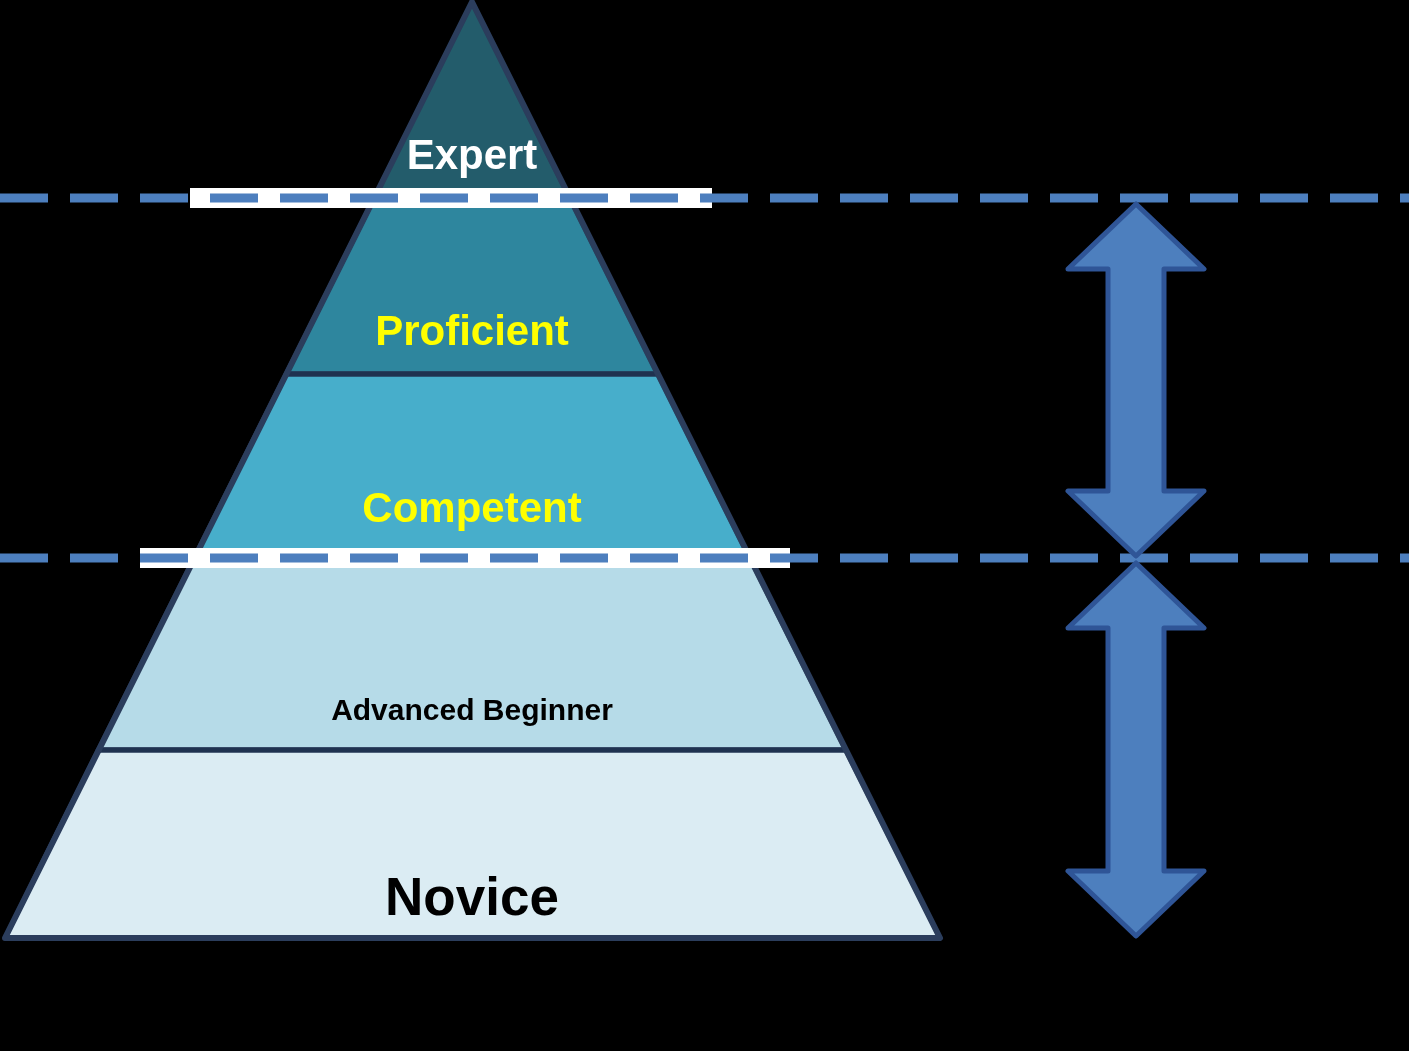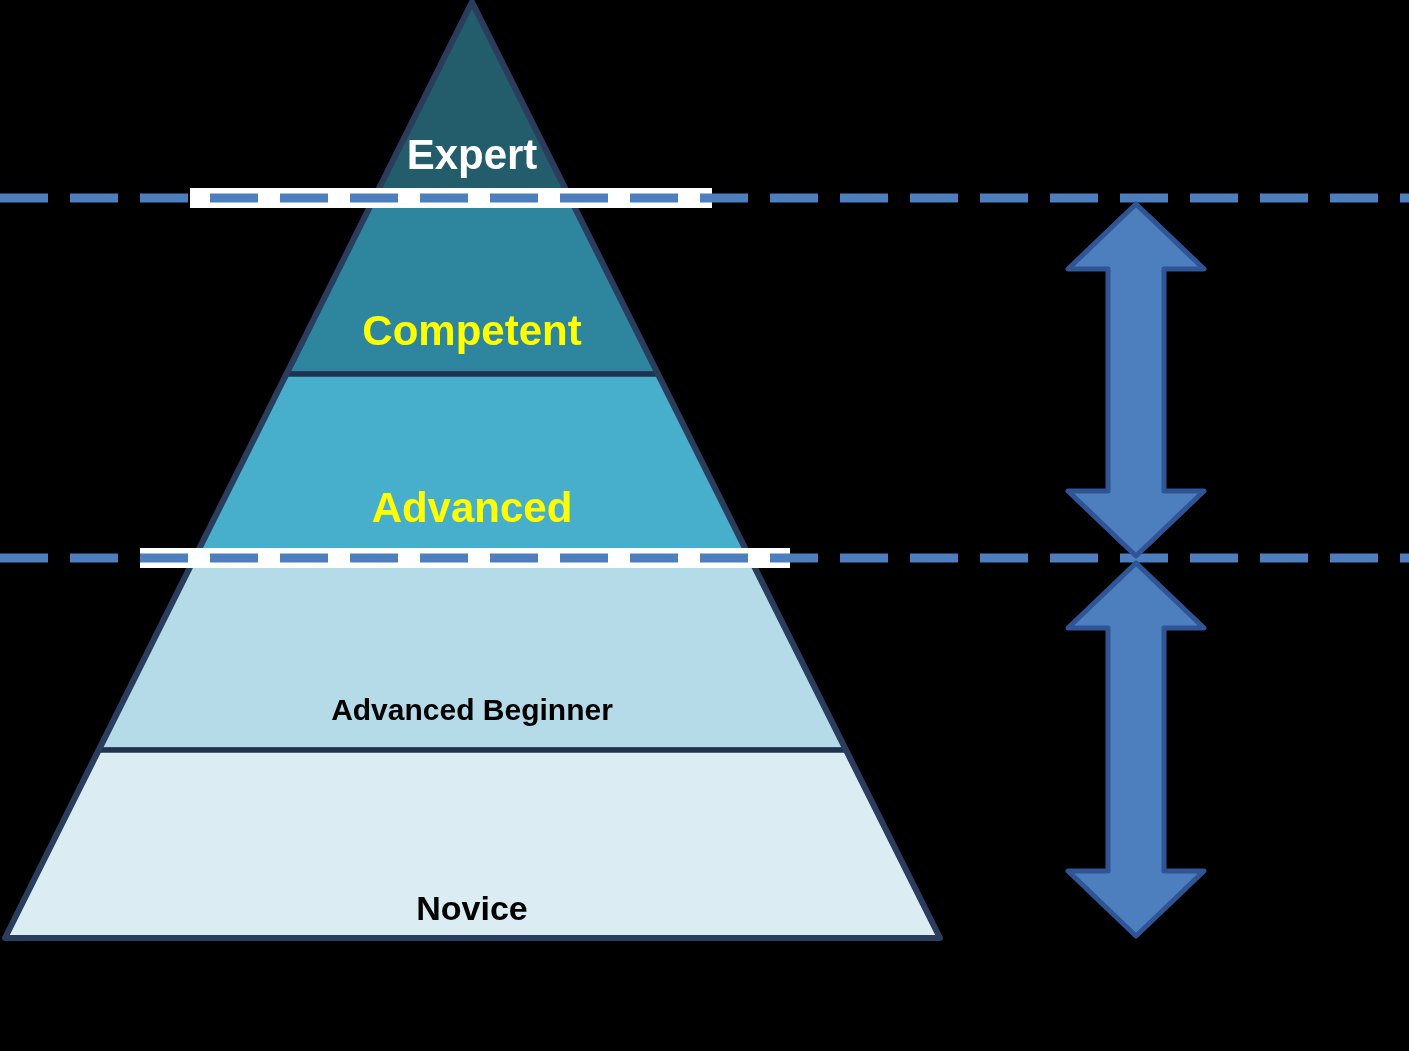--- a/index.html
+++ b/index.html
@@ -56,23 +56,22 @@
   }
   #label-advanced-beginner {
     left: 472px;
     top: 710px;
     font-size: 30px;
     color: #000000;
   }
   #label-novice {
     left: 472px;
     top: 896px;
-    font-size: 34px;
+    font-size: 53px;
     color: #000000;
-    margin-top: 12px;
   }
 </style>
 </head>
 <body>
 
 <div id="canvas">
 
   <svg id="diagram-svg" viewBox="0 0 1409 1051" xmlns="http://www.w3.org/2000/svg">
 
     <g>
@@ -106,21 +105,21 @@
     </g>
 
     <polygon points="1136,204 1204,269 1164,269 1164,491 1204,491 1136,556 1068,491 1108,491 1108,269 1068,269" fill="#4d7fbe" stroke="#2f5597" stroke-width="5" stroke-linejoin="round"></polygon>
 
     <polygon points="1136,563 1204,628 1164,628 1164,871 1204,871 1136,936 1068,871 1108,871 1108,628 1068,628" fill="#4d7fbe" stroke="#2f5597" stroke-width="5" stroke-linejoin="round"></polygon>
 
   </svg>
 
   <div class="band-label" id="label-expert">Expert</div>
 
-  <div class="band-label" id="label-proficient">Competent</div>
+  <div class="band-label" id="label-proficient">Proficient</div>
 
-  <div class="band-label" id="label-competent">Advanced</div>
+  <div class="band-label" id="label-competent">Competent</div>
 
   <div class="band-label" id="label-advanced-beginner">Advanced Beginner</div>
 
   <div class="band-label" id="label-novice">Novice</div>
 
 </div>
 
 </body></html>

